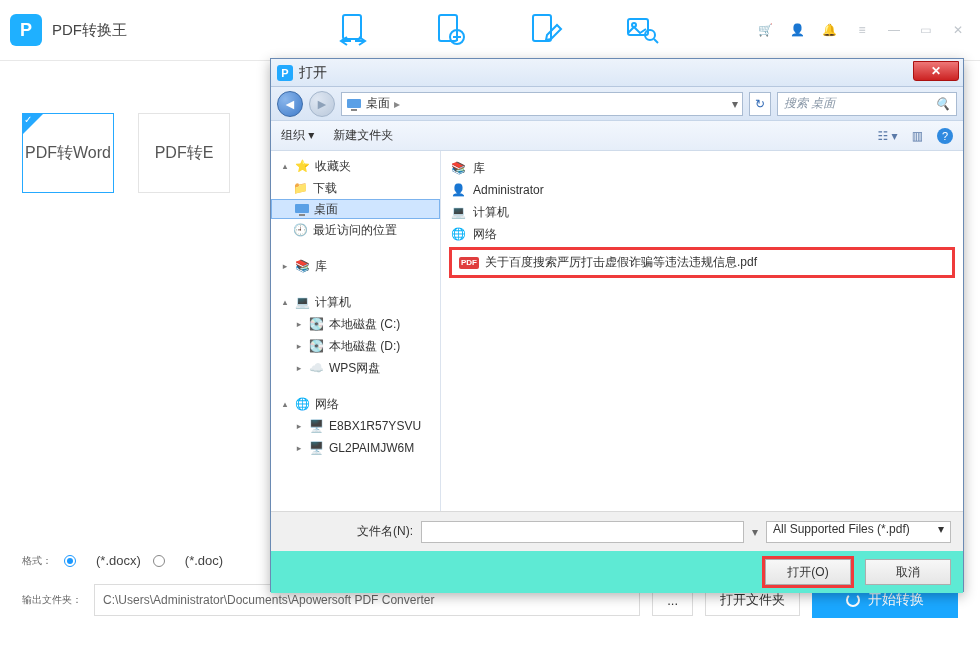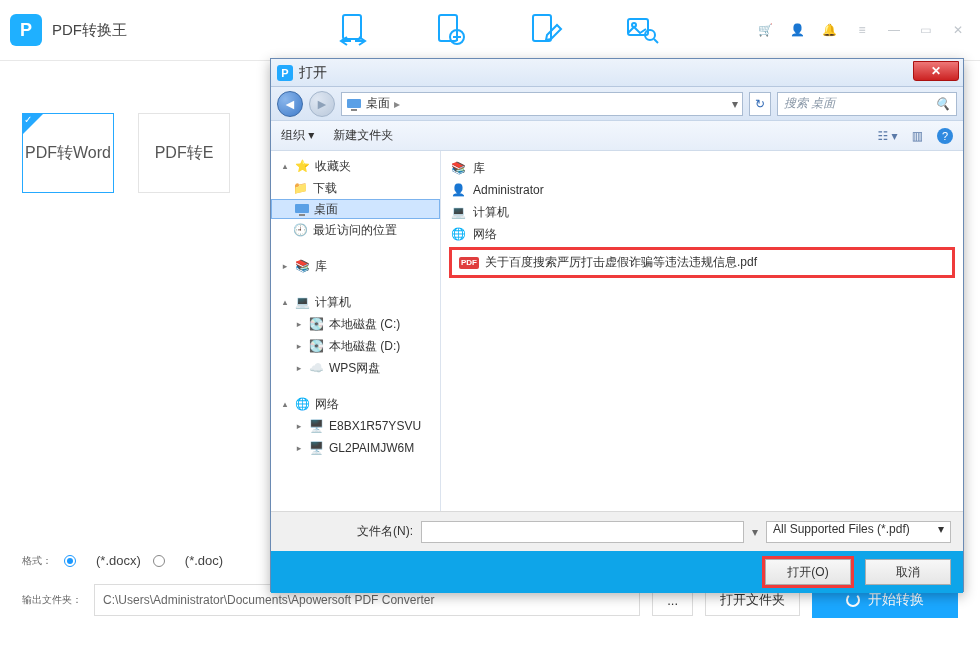--- a/index.html
+++ b/index.html
@@ -197,21 +197,21 @@
 
   .dlg-foot1 {
     height: 40px; display:flex; align-items:center; padding: 0 12px; gap:8px;
     background:#f0f0f0; border-top:1px solid #d9d9d9;
   }
   .dlg-foot1 .fn-label { width:130px; text-align:right; color:#333; }
   .dlg-foot1 .fn-input { flex:1 1 auto; height:22px; border:1px solid #bcbcbc; background:#fff;}
   .dlg-foot1 .fn-filter { width:185px; height:22px; border:1px solid #bcbcbc; background:#fff; display:flex;justify-content:space-between;padding:0 6px;font-size:12px;}
   .dlg-foot2 {
     height: 42px; display:flex; align-items:center; justify-content:flex-end; padding: 0 12px; gap:14px;
-    background:#0ea5e9;
+    background:#5eead4;
   }
   .winbtn { width:86px;height:26px;border:1px solid #adadad;background:linear-gradient(#f7f7f7,#e6e6e6);font-size:12px;display:flex;align-items:center;justify-content:center;}
   .winbtn.hl { box-shadow: 0 0 0 3px #ef3b3b; }
 
   svg{display:block}
 </style>
 </head>
 <body>
 
 <div class="app-header">

